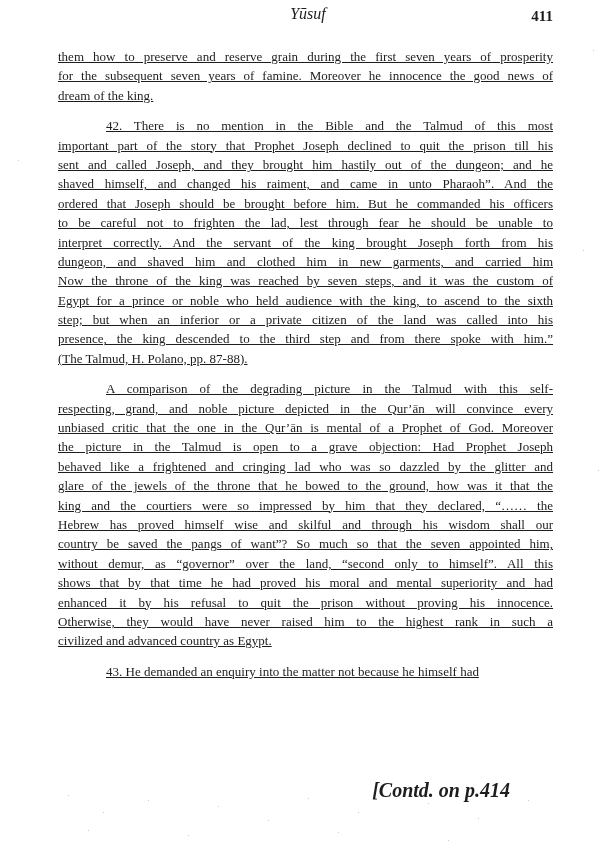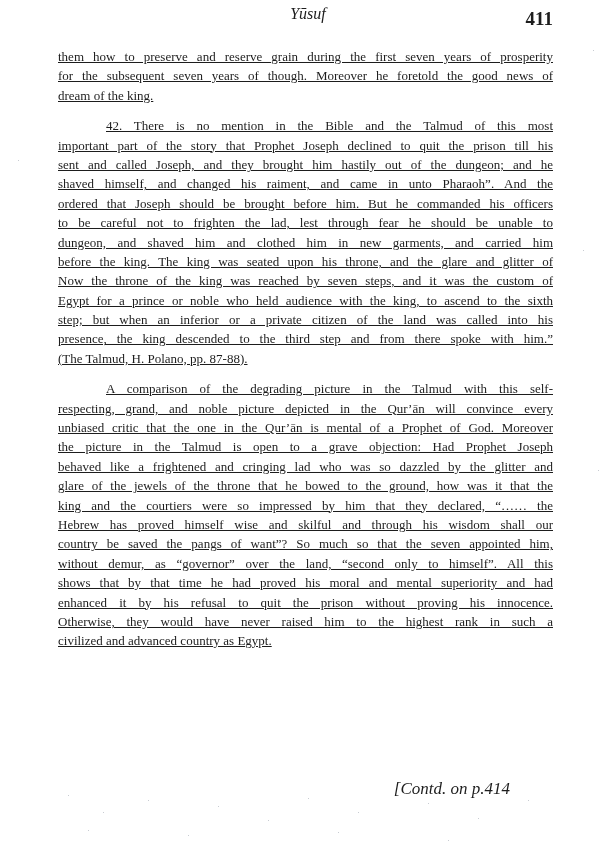--- a/index.html
+++ b/index.html
@@ -13,66 +13,66 @@
     .page { position: absolute; left: 8px; top: 0; width: 557px; height: 860px; }
     .running-head {
       position: absolute; top: 2px; left: 0; width: 600px; height: 28px;
     }
     .running-title {
       position: absolute; left: 0; width: 600px; top: 3px;
       text-align: center; font-style: italic; font-size: 16px;
     }
     .page-number {
       position: absolute; right: 55px; top: 6px;
-      font-weight: bold; font-size: 19px;
+      font-weight: bold; font-size: 15px;
     }
     .body-text {
       position: absolute; left: 50px; top: 47px; width: 495px;
       font-size: 13px; line-height: 19.4px; text-decoration: underline;
     }
     .line {
       display: block; white-space: nowrap;
       text-align: justify; text-align-last: justify;
       height: 19.4px;
     }
     .line.last { text-align-last: left; }
     .line.indent { padding-left: 48px; }
     .para-gap { height: 11px; }
     .contd {
       position: absolute; right: 55px; top: 779px;
-      font-style: italic; font-size: 17px;
+      font-style: italic; font-size: 20px; font-weight: bold;
     }
     .speck { position: absolute; width: 1px; height: 1px; background: #c8ccd2; }
   </style>
 </head>
 <body>
 
 <div class="page">
 
   <div class="running-head">
     <div class="running-title">Yūsuf</div>
     <div class="page-number">411</div>
   </div>
 
   <div class="body-text" id="body-text">
       <div class="paragraph">
         <span class="line">them  how   to preserve and reserve grain during the first seven years of prosperity</span>
-        <span class="line">for  the  subsequent seven years of though. Moreover he foretold the good news of</span>
+        <span class="line">for  the  subsequent seven years of famine. Moreover he innocence the good news of</span>
         <span class="line last">dream of the king.</span>
       </div>
       <div class="para-gap"></div>
       <div class="paragraph">
         <span class="line indent">42.  There is no mention in the Bible and the Talmud of this most</span>
         <span class="line">important  part  of  the  story that Prophet Joseph declined to quit the prison till his</span>
         <span class="line">sent  and  called  Joseph,   and they brought him hastily out of the dungeon; and he</span>
         <span class="line">shaved  himself,  and  changed  his   raiment, and came in unto Pharaoh”. And the</span>
         <span class="line">ordered  that Joseph should be brought before him. But he commanded his officers</span>
         <span class="line">to  be  careful  not  to  frighten  the  lad,  lest   through fear he should be unable to</span>
+        <span class="line">interpret  correctly.  And  the  servant  of  the  king  brought Joseph forth from his</span>
         <span class="line">dungeon,  and  shaved  him  and  clothed  him  in   new garments, and carried him</span>
-        <span class="line">before  the   king. The king was seated upon his throne, and the glare and glitter of</span>
         <span class="line">Now  the   throne of the king was reached by seven steps, and it was the custom of</span>
         <span class="line">Egypt for a prince or noble who held audience with the king, to ascend to the sixth</span>
         <span class="line">step;  but  when  an  inferior  or  a  private  citizen   of the land was called into his</span>
         <span class="line">presence,  the  king  descended  to  the third step and from there spoke with him.”</span>
         <span class="line last">(The Talmud, H. Polano, pp. 87-88).</span>
       </div>
       <div class="para-gap"></div>
       <div class="paragraph">
         <span class="line indent">A  comparison  of  the  degrading  picture  in  the  Talmud   with this self-</span>
         <span class="line">respecting,  grand,  and  noble   picture depicted in the Qur’ān will convince every</span>
@@ -83,20 +83,23 @@
         <span class="line">king  and  the  courtiers  were  so  impressed by him that they declared, “…… the</span>
         <span class="line">Hebrew  has  proved  himself  wise  and  skilful  and through his wisdom shall our</span>
         <span class="line">country  be  saved  the  pangs  of  want”? So much so that the seven appointed him,</span>
         <span class="line">without  demur,  as  “governor”   over the land, “second only to himself”. All this</span>
         <span class="line">shows  that  by  that   time he had proved his moral and mental superiority and had</span>
         <span class="line">enhanced  it  by  his  refusal  to  quit  the  prison  without  proving  his innocence.</span>
         <span class="line">Otherwise,  they  would  have  never  raised  him  to  the  highest  rank  in  such a</span>
         <span class="line last">civilized and advanced country as Egypt.</span>
       </div>
       <div class="para-gap"></div>
+      <div class="paragraph">
+        <span class="line indent last">43.  He  demanded  an enquiry into the matter not because he himself had</span>
+      </div>
     </div>
 
   <div class="contd">[Contd.  on p.414</div>
 
   <div id="specks">
       <div class="speck" style="left: 60px; top: 795px;"></div>
       <div class="speck" style="left: 95px; top: 812px;"></div>
       <div class="speck" style="left: 140px; top: 800px;"></div>
       <div class="speck" style="left: 210px; top: 806px;"></div>
       <div class="speck" style="left: 260px; top: 820px;"></div>

